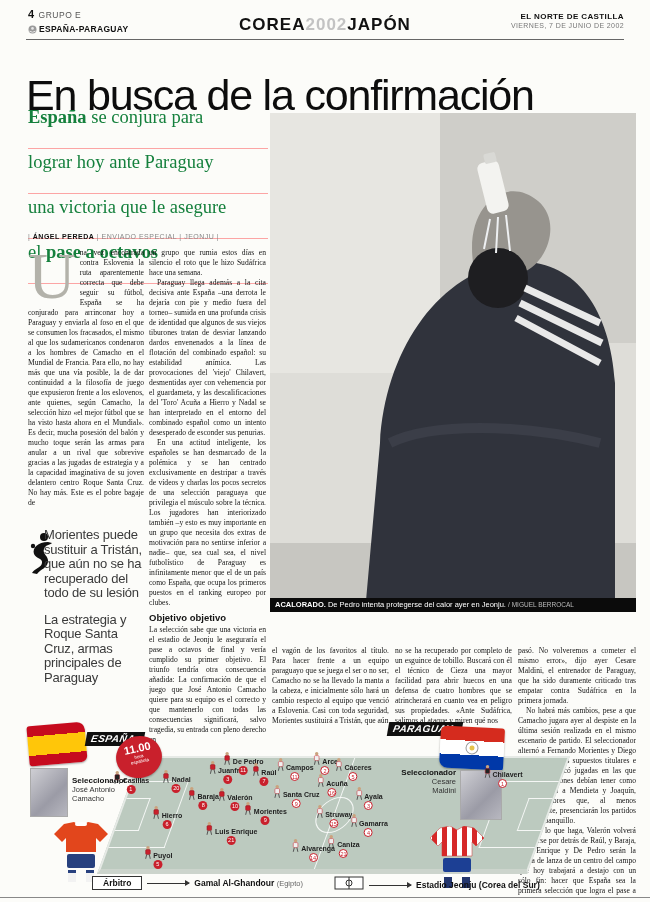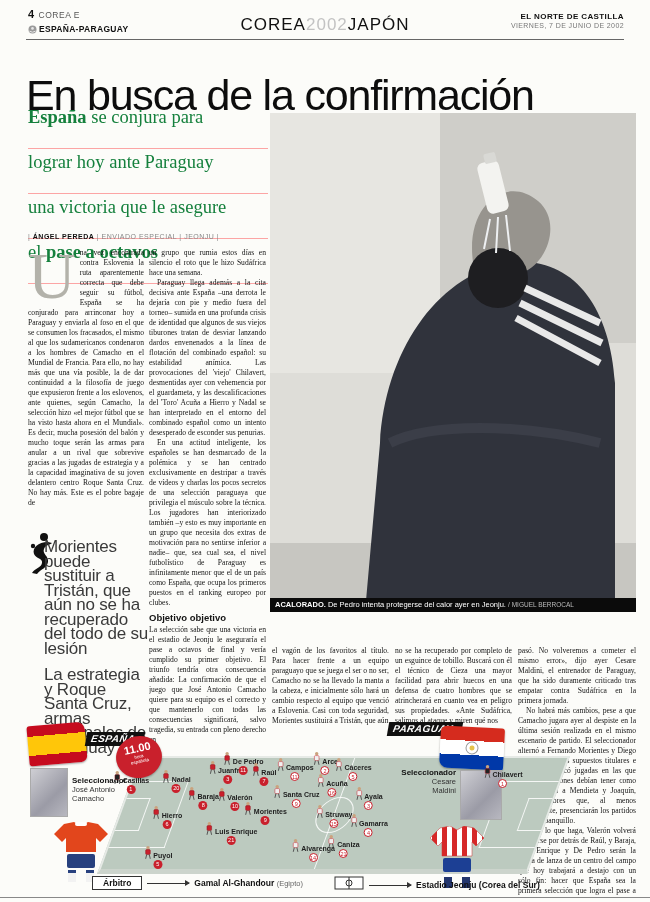--- a/index.html
+++ b/index.html
@@ -6,21 +6,21 @@
   body{width:650px;height:902px;position:relative;background:#fcfcf9;overflow:hidden;
        font-family:"Liberation Sans",sans-serif;color:#111;}
   
   .masthead{position:absolute;left:26px;right:26px;top:6px;height:33px;border-bottom:1px solid #666;}
   .mh-left{position:absolute;left:2px;top:1px;line-height:11px;}
   .mh-num{font-weight:bold;font-size:11px;}
   .mh-group{font-size:8.5px;color:#555;letter-spacing:.5px;}
   .mh-match{font-size:8.5px;font-weight:bold;letter-spacing:.3px;}
   .mh-logo{display:inline-block;vertical-align:-2px;margin-right:2px;}
   .mh-center{position:absolute;left:50%;transform:translateX(-50%);top:9px;
-             font-weight:normal;font-size:17px;letter-spacing:1px;white-space:nowrap;}
+             font-weight:bold;font-size:17px;letter-spacing:1px;white-space:nowrap;}
   .lg-gray{color:#c3c3c3;}
   .mh-right{position:absolute;right:0;top:6px;text-align:right;line-height:9px;}
   .mh-paper{font-size:8px;font-weight:bold;letter-spacing:.4px;}
   .mh-date{font-size:7px;color:#777;letter-spacing:.4px;}
   
   .headline{position:absolute;left:26px;top:42px;width:600px;font-size:43px;font-weight:500;
             letter-spacing:-1.2px;white-space:nowrap;color:#0d0d0d;}
   .deck{position:absolute;left:28px;top:104px;width:240px;font-family:"Liberation Serif",serif;}
   .deck-line{font-size:18.5px;padding:3px 0 20px;border-bottom:1px solid #fca5a5;color:#15803d;}
   .byline{position:absolute;left:28px;top:233px;font-size:7px;letter-spacing:.5px;color:#888;}
@@ -33,21 +33,21 @@
   .dropcap{float:left;font-size:66px;line-height:52px;color:#b3b2aa;margin:2px 4px 0 0;
            font-family:"Liberation Serif",serif;}
   .col h3{font-family:"Liberation Sans",sans-serif;font-size:9.5px;margin:5px 0 2px;text-indent:0;}
   #col1{left:28px;top:248px;width:116px;height:276px;}
   #col2{left:149px;top:248px;width:117px;height:506px;}
   #col3{left:272px;top:646px;width:117px;height:110px;}
   #col4{left:395px;top:646px;width:117px;height:110px;font-family:Liberation Serif, serif;}
   #col5{left:518px;top:646px;width:118px;height:250px;}
   
   .pq-icon{position:absolute;left:28px;top:532px;}
-  .pullquotes{position:absolute;left:44px;top:540px;width:106px;font-size:17px;line-height:14.5px;
+  .pullquotes{position:absolute;left:44px;top:528px;width:106px;font-size:13px;line-height:14.5px;
               color:#3a3a3a;letter-spacing:-.2px;}
   .pullquotes p{margin:0 0 12px;}
   
   .photo{position:absolute;left:270px;top:113px;width:366px;height:499px;background:#e3e2de;overflow:hidden;}
   .caption{position:absolute;left:0;right:0;bottom:0;height:14px;background:#0b0b0b;color:#fff;
            font-size:7.5px;line-height:14px;padding:0 5px;white-space:nowrap;overflow:hidden;}
   .caption .credit{color:#bbb;font-size:6.5px;}
   
   .pitch{position:absolute;left:140px;top:756px;width:430px;height:118px;background:#bccabf;
          transform:skewX(-20deg);transform-origin:0 0;border:2px solid #e6eae6;
@@ -102,21 +102,21 @@
   .ref-country{font-size:7.5px;color:#666;font-weight:normal;}
   .venue-name{font-size:8.5px;font-weight:bold;}
   .footer-rule{position:absolute;left:0;right:0;top:897px;border-top:1px solid #888;}
 </style>
 </head>
 <body>
 
 <div class="masthead">
   <div class="mh-left">
     <div><span class="mh-num">4</span>
-      <span class="mh-group">COREA E</span></div>
+      <span class="mh-group">GRUPO E</span></div>
     <div>
       <span class="mh-logo">
         <svg width="9" height="9" viewBox="0 0 9 9">
             <circle cx="4.5" cy="4.5" r="4" fill="#9a9a9a"></circle>
             <circle cx="4.5" cy="3.4" r="1.3" fill="#e7e7e7"></circle>
             <path d="M1.5,6.2 Q4.5,8.2 7.5,6.2" stroke="#e7e7e7" stroke-width="1" fill="none"></path>
           </svg>
       </span><span class="mh-match">ESPAÑA-PARAGUAY</span></div>
   </div>
   <div class="mh-center"><span>COREA</span><span class="lg-gray">2002</span><span>JAPÓN</span></div>

